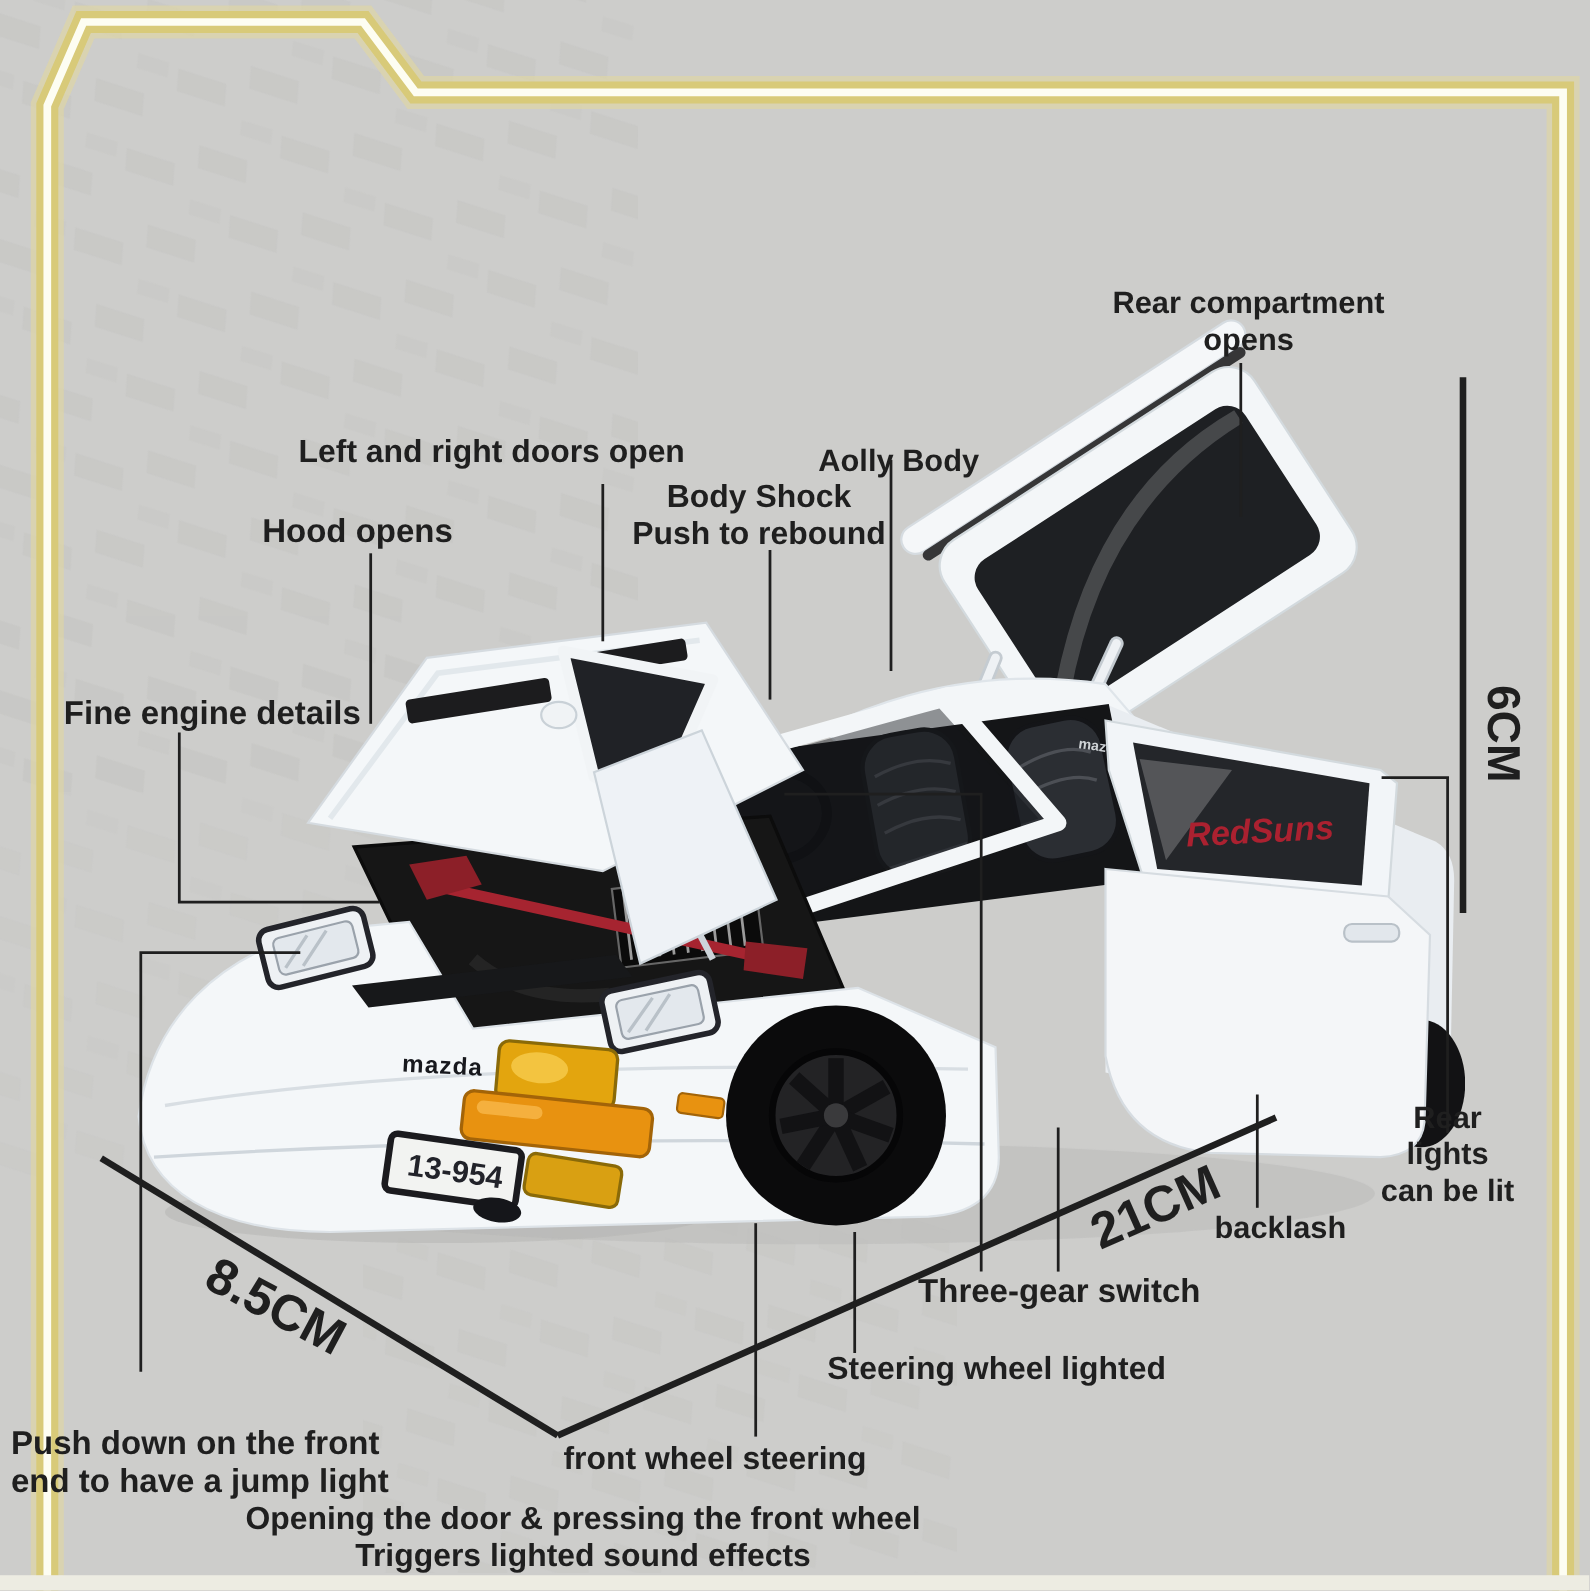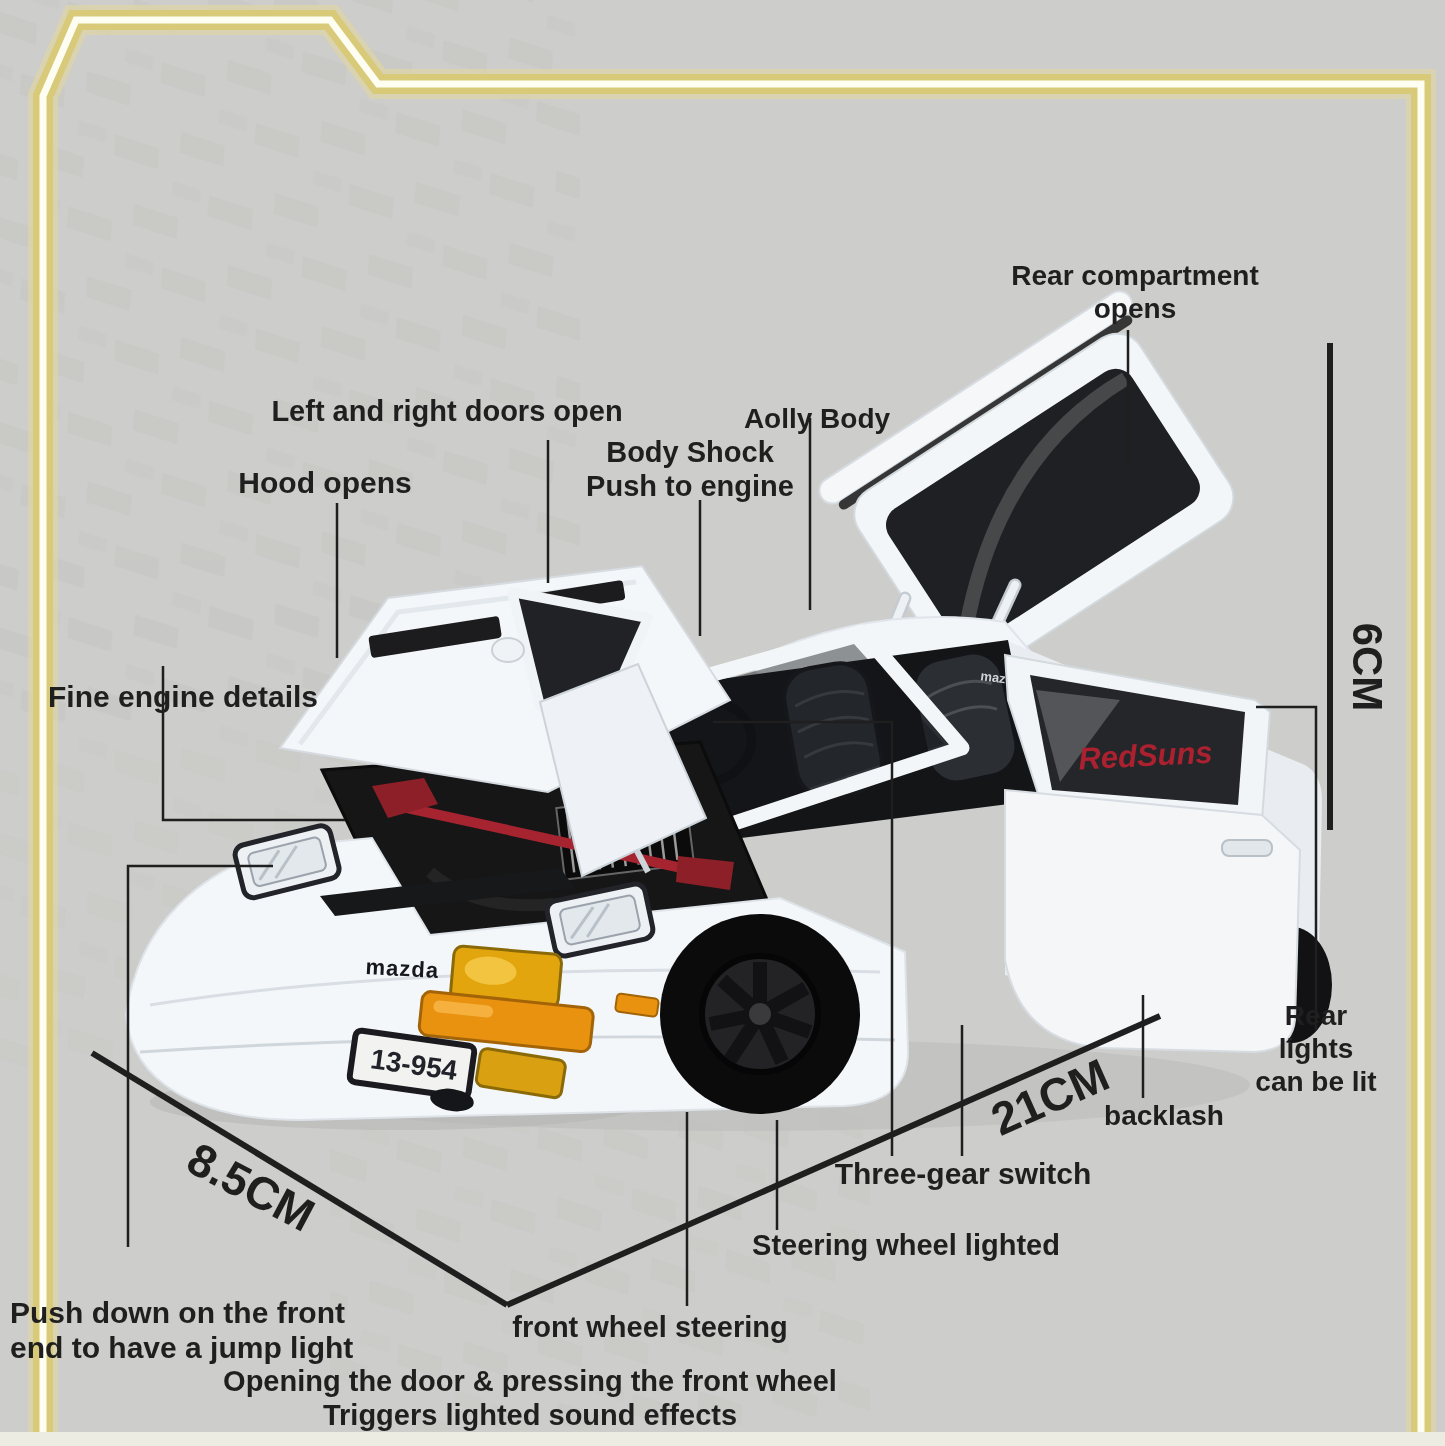--- a/index.html
+++ b/index.html
@@ -195,23 +195,23 @@
       <path d="M43 1446 L43 96 L76 20 L330 20 L378 84 L1421 84 L1421 1446" fill="none" stroke="#fdfdf2" stroke-width="7"></path>
       <rect x="0" y="1432" width="1445" height="14" fill="#edece2"></rect>
     </g>
   </svg>
 
   <div id="annotations">
       <div class="label" style="left: 1135px; top: 292px; font-size: 28px; text-align: center; transform: translate(-50%, -50%) rotate(0deg);">Rear compartment opens</div>
       <div class="label" style="left: 817px; top: 387px; font-size: 28px; text-align: center; transform: translate(-50%, -50%) rotate(0deg); margin-top: 32px;">Aolly Body</div>
       <div class="label" style="left: 447px; top: 411px; font-size: 29px; transform: translate(-50%, -50%) rotate(0deg);">Left and right doors open</div>
       <div class="label" style="left: 690px; top: 469px; font-size: 29px; text-align: center; transform: translate(-50%, -50%) rotate(0deg);">Body Shock
-Push to engine</div>
+Push to rebound</div>
       <div class="label" style="left: 325px; top: 483px; font-size: 30px; text-align: center; transform: translate(-50%, -50%) rotate(0deg);">Hood opens</div>
-      <div class="label" style="left: 48px; top: 649px; font-size: 30px; text-align: center; transform: translate(0px, -50%) rotate(0deg); margin-top: 48px;">Fine engine details</div>
+      <div class="label" style="left: 58px; top: 649px; font-size: 30px; text-align: center; transform: translate(0px, -50%) rotate(0deg);">Fine engine details</div>
       <div class="label" style="left: 1367px; top: 667px; font-size: 42px; text-align: center; transform: translate(-50%, -50%) rotate(90deg);">6CM</div>
       <div class="label" style="left: 1316px; top: 1049px; font-size: 28px; text-align: center; transform: translate(-50%, -50%) rotate(0deg);">Rear lights can be lit</div>
       <div class="label" style="left: 1164px; top: 1116px; font-size: 28px; text-align: center; transform: translate(-50%, -50%) rotate(0deg);">backlash</div>
       <div class="label" style="left: 1050px; top: 1097px; font-size: 46px; text-align: center; transform: translate(-50%, -50%) rotate(-24deg);">21CM</div>
       <div class="label" style="left: 963px; top: 1174px; font-size: 30px; text-align: center; transform: translate(-50%, -50%) rotate(0deg);">Three-gear switch</div>
       <div class="label" style="left: 251px; top: 1187px; font-size: 46px; text-align: center; transform: translate(-50%, -50%) rotate(28deg);">8.5CM</div>
       <div class="label" style="left: 10px; top: 1330px; font-size: 30px; text-align: left; transform: translate(0px, -50%) rotate(0deg);">Push down on the front
 end to have a jump light</div>
       <div class="label" style="left: 906px; top: 1245px; font-size: 29px; text-align: center; transform: translate(-50%, -50%) rotate(0deg);">Steering wheel lighted</div>
       <div class="label" style="left: 650px; top: 1327px; font-size: 29px; text-align: center; transform: translate(-50%, -50%) rotate(0deg);">front wheel steering</div>

